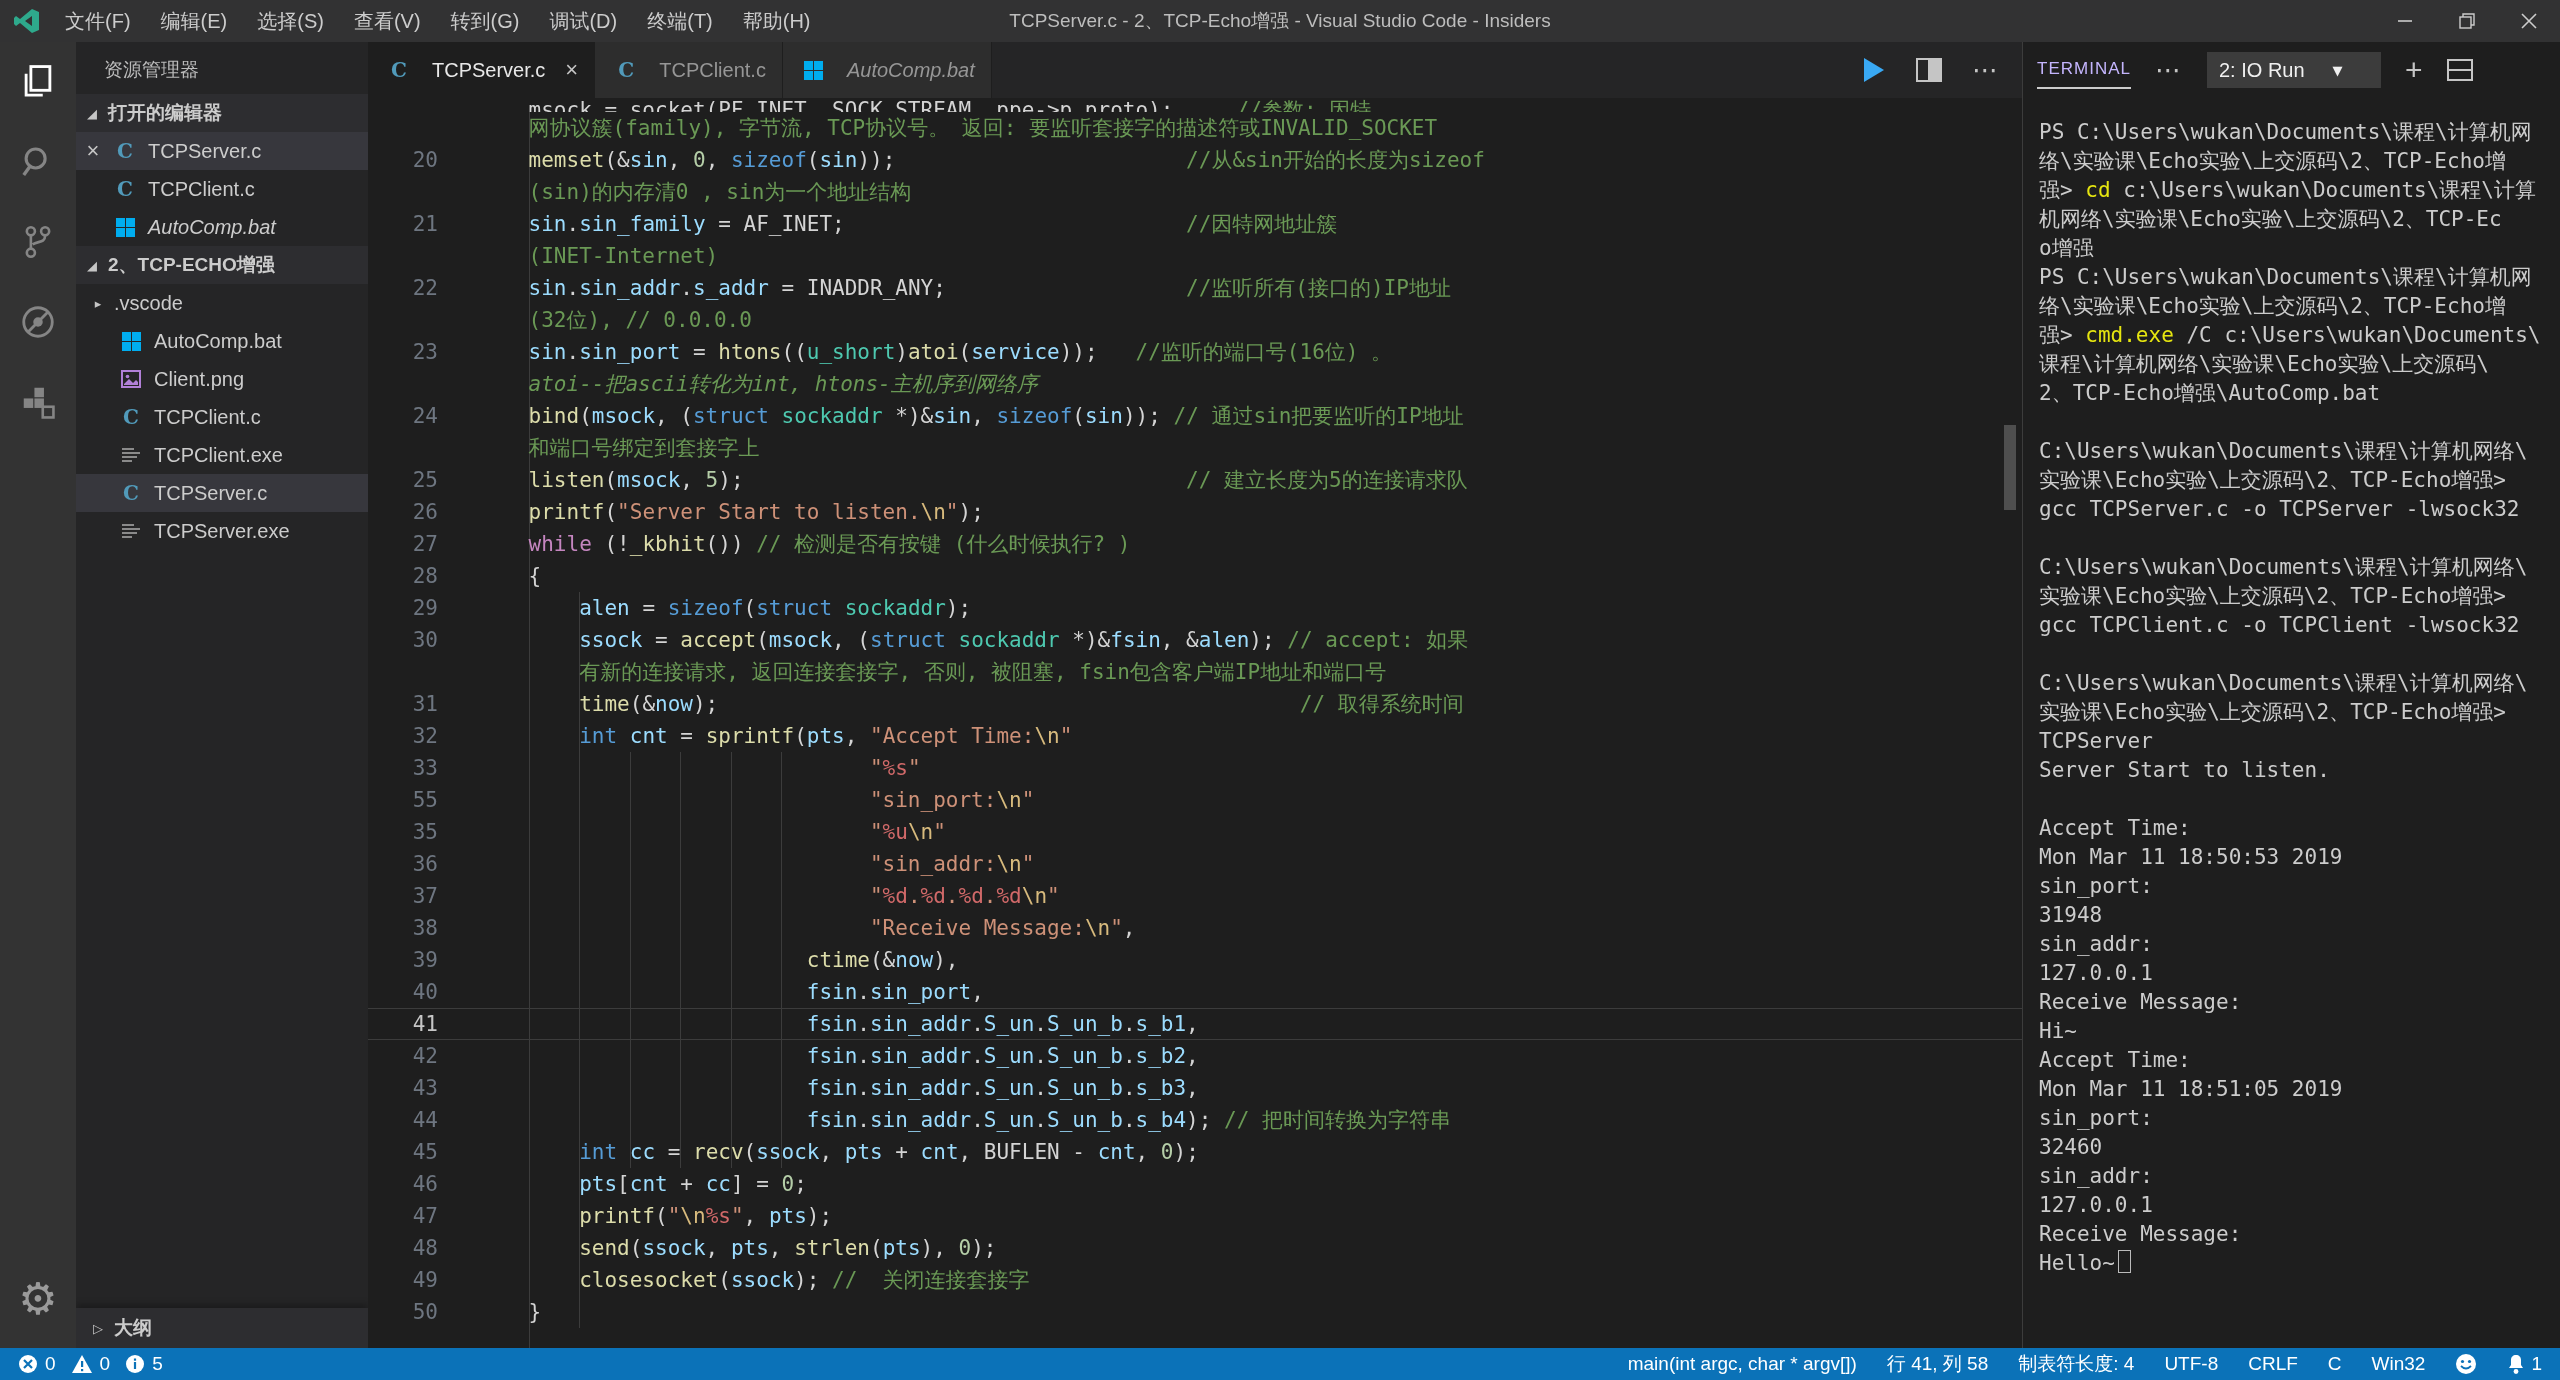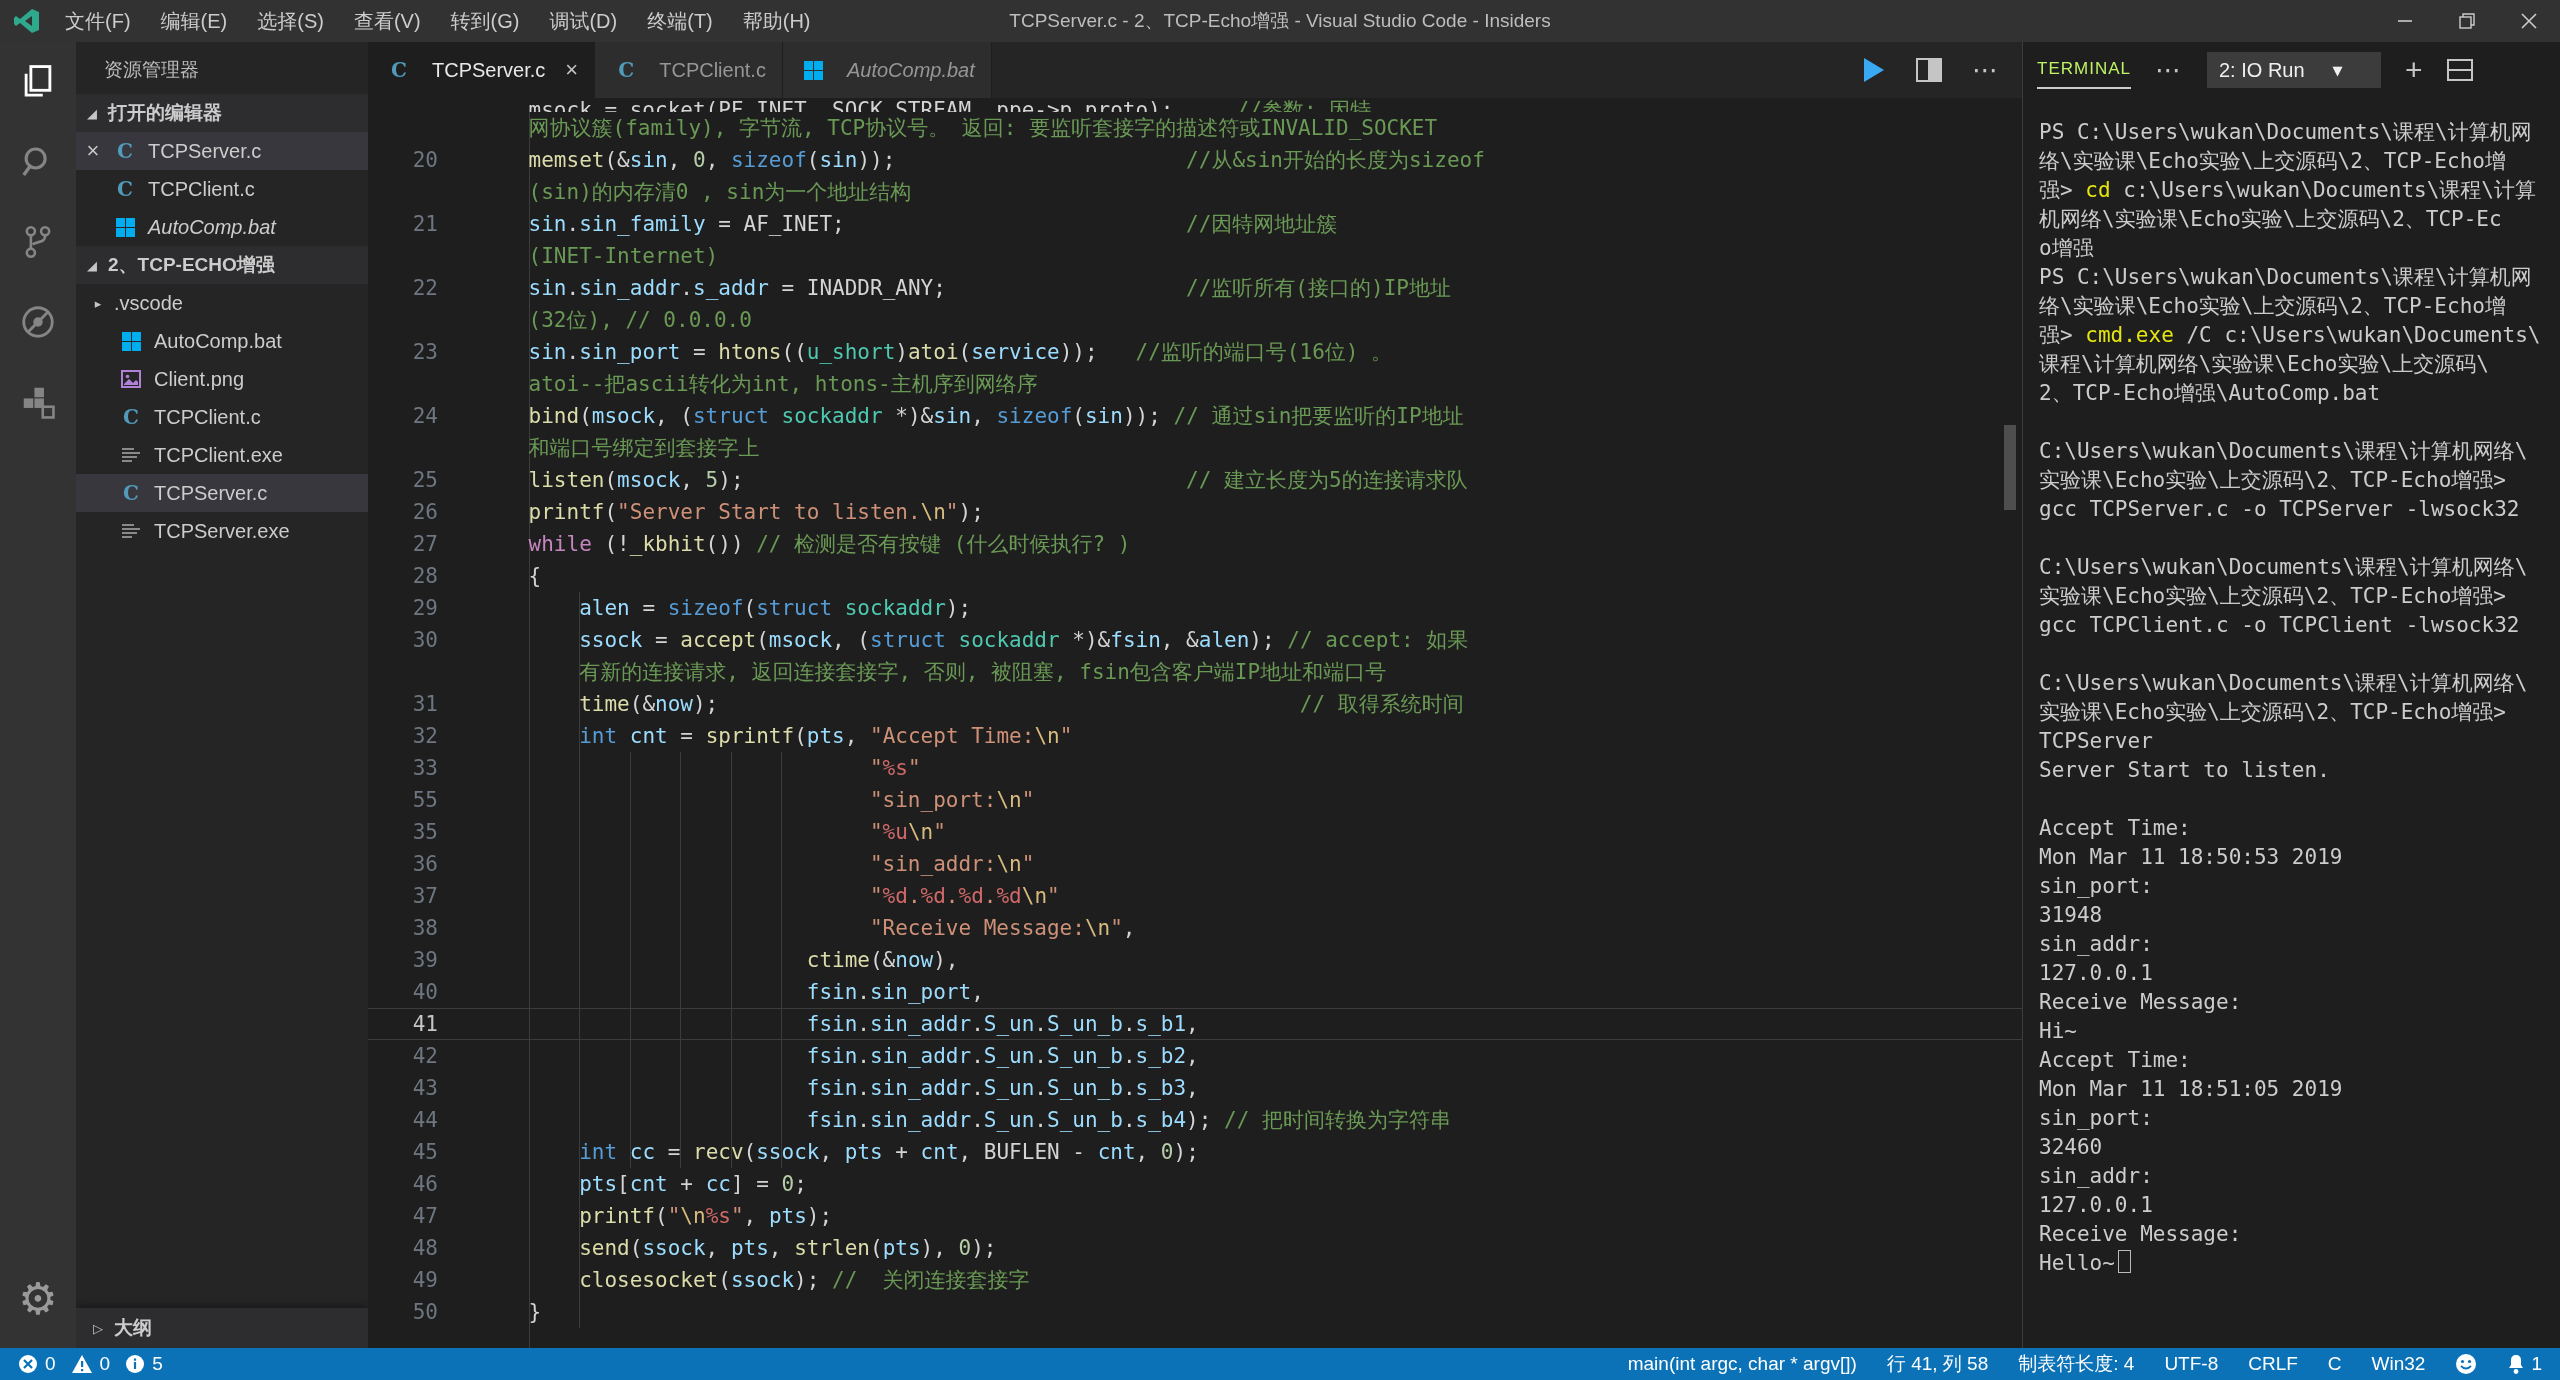--- a/index.html
+++ b/index.html
@@ -52,21 +52,21 @@
   .g4{left:161px;top:14px;bottom:0;}
   .g8{left:211px;top:494px;height:736px;}
   .g12{left:262px;top:654px;height:416px;}
   .g16{left:312px;top:654px;height:416px;}
   .g20{left:363px;top:654px;height:416px;}
   .g24{left:413px;top:654px;height:416px;}
   .scrollthumb{position:absolute;right:6px;width:12px;top:327px;height:85px;background:#4e4e4e;}
   
   .panel{position:absolute;left:2022px;top:42px;right:0;bottom:32px;background:#1e1e1e;border-left:1px solid #3c3c3c;}
   .panel-head{height:56px;display:flex;align-items:center;gap:24px;padding:0 14px;}
-  .ph-title{font-size:17px;letter-spacing:1px;color:#bef264;padding-bottom:8px;border-bottom:2px solid #cccccc;margin-top:8px;text-align:right;}
+  .ph-title{font-size:17px;letter-spacing:1px;color:#c4b5fd;padding-bottom:8px;border-bottom:2px solid #cccccc;margin-top:8px;text-align:right;}
   .ph-select{background:#3c3c3c;color:#f0f0f0;font-size:20px;height:36px;display:flex;align-items:center;gap:28px;padding:0 12px;min-width:150px;}
   .ph-select .arr{font-size:13px;font-family:"DejaVu Sans",sans-serif;}
   .ph-plus{color:#c5c5c5;font-size:30px;line-height:30px;}
   .term{position:absolute;left:16px;right:4px;top:76px;bottom:0;font-family:"DejaVu Sans Mono","Liberation Mono",monospace;font-size:21px;line-height:29px;overflow:hidden;}
   .trow{height:29px;white-space:pre;color:#cccccc;}
   .cursorbox{display:inline-block;width:11px;height:21px;border:1px solid #bbbbbb;vertical-align:-3px;margin-left:3px;}
   
   .statusbar{position:absolute;left:0;right:0;bottom:0;height:32px;background:#0b72b8;display:flex;align-items:center;padding:0 18px;box-sizing:border-box;font-size:19px;color:#ffffff;z-index:30;}
   .sbl{display:flex;align-items:center;gap:7px;}
   .sbl .cnt{margin-right:8px;}
@@ -308,21 +308,21 @@
     <div class="rows" id="coderows">
         <div class="crow clip"><span class="gut" style="transform: translateY(14px);"></span><span class="code" style="transform: translateY(14px);"><span style="color: rgb(212, 212, 212);">    msock = socket(PF_INET, SOCK_STREAM, ppe-&gt;p_proto);     </span><span style="color: rgb(106, 153, 85);">//参数: 因特</span></span></div>
         <div class="crow"><span class="gut"></span><span class="code"><span style="color: rgb(106, 153, 85);">    网协议簇(family), 字节流, TCP协议号。 返回: 要监听套接字的描述符或INVALID_SOCKET</span></span></div>
         <div class="crow"><span class="gut">20</span><span class="code"><span style="color: rgb(212, 212, 212);">    </span><span style="color: rgb(220, 220, 170);">memset</span><span style="color: rgb(212, 212, 212);">(&amp;</span><span style="color: rgb(156, 220, 254);">sin</span><span style="color: rgb(212, 212, 212);">, </span><span style="color: rgb(181, 206, 168);">0</span><span style="color: rgb(212, 212, 212);">, </span><span style="color: rgb(86, 156, 214);">sizeof</span><span style="color: rgb(212, 212, 212);">(</span><span style="color: rgb(156, 220, 254);">sin</span><span style="color: rgb(212, 212, 212);">));                       </span><span style="color: rgb(106, 153, 85);">//从&amp;sin开始的长度为sizeof</span></span></div>
         <div class="crow"><span class="gut"></span><span class="code"><span style="color: rgb(106, 153, 85);">    (sin)的内存清0 , sin为一个地址结构</span></span></div>
         <div class="crow"><span class="gut">21</span><span class="code"><span style="color: rgb(212, 212, 212);">    </span><span style="color: rgb(156, 220, 254);">sin</span><span style="color: rgb(212, 212, 212);">.</span><span style="color: rgb(156, 220, 254);">sin_family</span><span style="color: rgb(212, 212, 212);"> = AF_INET;                           </span><span style="color: rgb(106, 153, 85);">//因特网地址簇</span></span></div>
         <div class="crow"><span class="gut"></span><span class="code"><span style="color: rgb(106, 153, 85);">    (INET-Internet)</span></span></div>
         <div class="crow"><span class="gut">22</span><span class="code"><span style="color: rgb(212, 212, 212);">    </span><span style="color: rgb(156, 220, 254);">sin</span><span style="color: rgb(212, 212, 212);">.</span><span style="color: rgb(156, 220, 254);">sin_addr</span><span style="color: rgb(212, 212, 212);">.</span><span style="color: rgb(156, 220, 254);">s_addr</span><span style="color: rgb(212, 212, 212);"> = INADDR_ANY;                   </span><span style="color: rgb(106, 153, 85);">//监听所有(接口的)IP地址</span></span></div>
         <div class="crow"><span class="gut"></span><span class="code"><span style="color: rgb(106, 153, 85);">    (32位), // 0.0.0.0</span></span></div>
         <div class="crow"><span class="gut">23</span><span class="code"><span style="color: rgb(212, 212, 212);">    </span><span style="color: rgb(156, 220, 254);">sin</span><span style="color: rgb(212, 212, 212);">.</span><span style="color: rgb(156, 220, 254);">sin_port</span><span style="color: rgb(212, 212, 212);"> = </span><span style="color: rgb(220, 220, 170);">htons</span><span style="color: rgb(212, 212, 212);">((</span><span style="color: rgb(78, 201, 176);">u_short</span><span style="color: rgb(212, 212, 212);">)</span><span style="color: rgb(220, 220, 170);">atoi</span><span style="color: rgb(212, 212, 212);">(</span><span style="color: rgb(156, 220, 254);">service</span><span style="color: rgb(212, 212, 212);">));   </span><span style="color: rgb(106, 153, 85);">//监听的端口号(16位) 。</span></span></div>
-        <div class="crow"><span class="gut"></span><span class="code"><span style="color: rgb(106, 153, 85);">    atoi--把ascii转化为int, htons-主机序到网络序</span></span></div>
+        <div class="crow"><span class="gut"></span><span class="code"><span style="color: rgb(106, 153, 85); font-style: italic;">    atoi--把ascii转化为int, htons-主机序到网络序</span></span></div>
         <div class="crow"><span class="gut">24</span><span class="code"><span style="color: rgb(212, 212, 212);">    </span><span style="color: rgb(220, 220, 170);">bind</span><span style="color: rgb(212, 212, 212);">(</span><span style="color: rgb(156, 220, 254);">msock</span><span style="color: rgb(212, 212, 212);">, (</span><span style="color: rgb(86, 156, 214);">struct</span><span style="color: rgb(212, 212, 212);"> </span><span style="color: rgb(78, 201, 176);">sockaddr</span><span style="color: rgb(212, 212, 212);"> *)&amp;</span><span style="color: rgb(156, 220, 254);">sin</span><span style="color: rgb(212, 212, 212);">, </span><span style="color: rgb(86, 156, 214);">sizeof</span><span style="color: rgb(212, 212, 212);">(</span><span style="color: rgb(156, 220, 254);">sin</span><span style="color: rgb(212, 212, 212);">)); </span><span style="color: rgb(106, 153, 85);">// 通过sin把要监听的IP地址</span></span></div>
         <div class="crow"><span class="gut"></span><span class="code"><span style="color: rgb(106, 153, 85);">    和端口号绑定到套接字上</span></span></div>
         <div class="crow"><span class="gut">25</span><span class="code"><span style="color: rgb(212, 212, 212);">    </span><span style="color: rgb(220, 220, 170);">listen</span><span style="color: rgb(212, 212, 212);">(</span><span style="color: rgb(156, 220, 254);">msock</span><span style="color: rgb(212, 212, 212);">, </span><span style="color: rgb(181, 206, 168);">5</span><span style="color: rgb(212, 212, 212);">);                                   </span><span style="color: rgb(106, 153, 85);">// 建立长度为5的连接请求队</span></span></div>
         <div class="crow"><span class="gut">26</span><span class="code"><span style="color: rgb(212, 212, 212);">    </span><span style="color: rgb(220, 220, 170);">printf</span><span style="color: rgb(212, 212, 212);">(</span><span style="color: rgb(206, 145, 120);">"Server Start to listen.</span><span style="color: rgb(215, 186, 125);">\n</span><span style="color: rgb(206, 145, 120);">"</span><span style="color: rgb(212, 212, 212);">);</span></span></div>
         <div class="crow"><span class="gut">27</span><span class="code"><span style="color: rgb(212, 212, 212);">    </span><span style="color: rgb(197, 134, 192);">while</span><span style="color: rgb(212, 212, 212);"> (!</span><span style="color: rgb(220, 220, 170);">_kbhit</span><span style="color: rgb(212, 212, 212);">()) </span><span style="color: rgb(106, 153, 85);">// 检测是否有按键 (什么时候执行? )</span></span></div>
         <div class="crow"><span class="gut">28</span><span class="code"><span style="color: rgb(212, 212, 212);">    {</span></span></div>
         <div class="crow"><span class="gut">29</span><span class="code"><span style="color: rgb(212, 212, 212);">        </span><span style="color: rgb(156, 220, 254);">alen</span><span style="color: rgb(212, 212, 212);"> = </span><span style="color: rgb(86, 156, 214);">sizeof</span><span style="color: rgb(212, 212, 212);">(</span><span style="color: rgb(86, 156, 214);">struct</span><span style="color: rgb(212, 212, 212);"> </span><span style="color: rgb(78, 201, 176);">sockaddr</span><span style="color: rgb(212, 212, 212);">);</span></span></div>
         <div class="crow"><span class="gut">30</span><span class="code"><span style="color: rgb(212, 212, 212);">        </span><span style="color: rgb(156, 220, 254);">ssock</span><span style="color: rgb(212, 212, 212);"> = </span><span style="color: rgb(220, 220, 170);">accept</span><span style="color: rgb(212, 212, 212);">(</span><span style="color: rgb(156, 220, 254);">msock</span><span style="color: rgb(212, 212, 212);">, (</span><span style="color: rgb(86, 156, 214);">struct</span><span style="color: rgb(212, 212, 212);"> </span><span style="color: rgb(78, 201, 176);">sockaddr</span><span style="color: rgb(212, 212, 212);"> *)&amp;</span><span style="color: rgb(156, 220, 254);">fsin</span><span style="color: rgb(212, 212, 212);">, &amp;</span><span style="color: rgb(156, 220, 254);">alen</span><span style="color: rgb(212, 212, 212);">); </span><span style="color: rgb(106, 153, 85);">// accept: 如果</span></span></div>
         <div class="crow"><span class="gut"></span><span class="code"><span style="color: rgb(106, 153, 85);">        有新的连接请求, 返回连接套接字, 否则, 被阻塞, fsin包含客户端IP地址和端口号</span></span></div>
         <div class="crow"><span class="gut">31</span><span class="code"><span style="color: rgb(212, 212, 212);">        </span><span style="color: rgb(220, 220, 170);">time</span><span style="color: rgb(212, 212, 212);">(&amp;</span><span style="color: rgb(156, 220, 254);">now</span><span style="color: rgb(212, 212, 212);">);                                              </span><span style="color: rgb(106, 153, 85);">// 取得系统时间</span></span></div>

